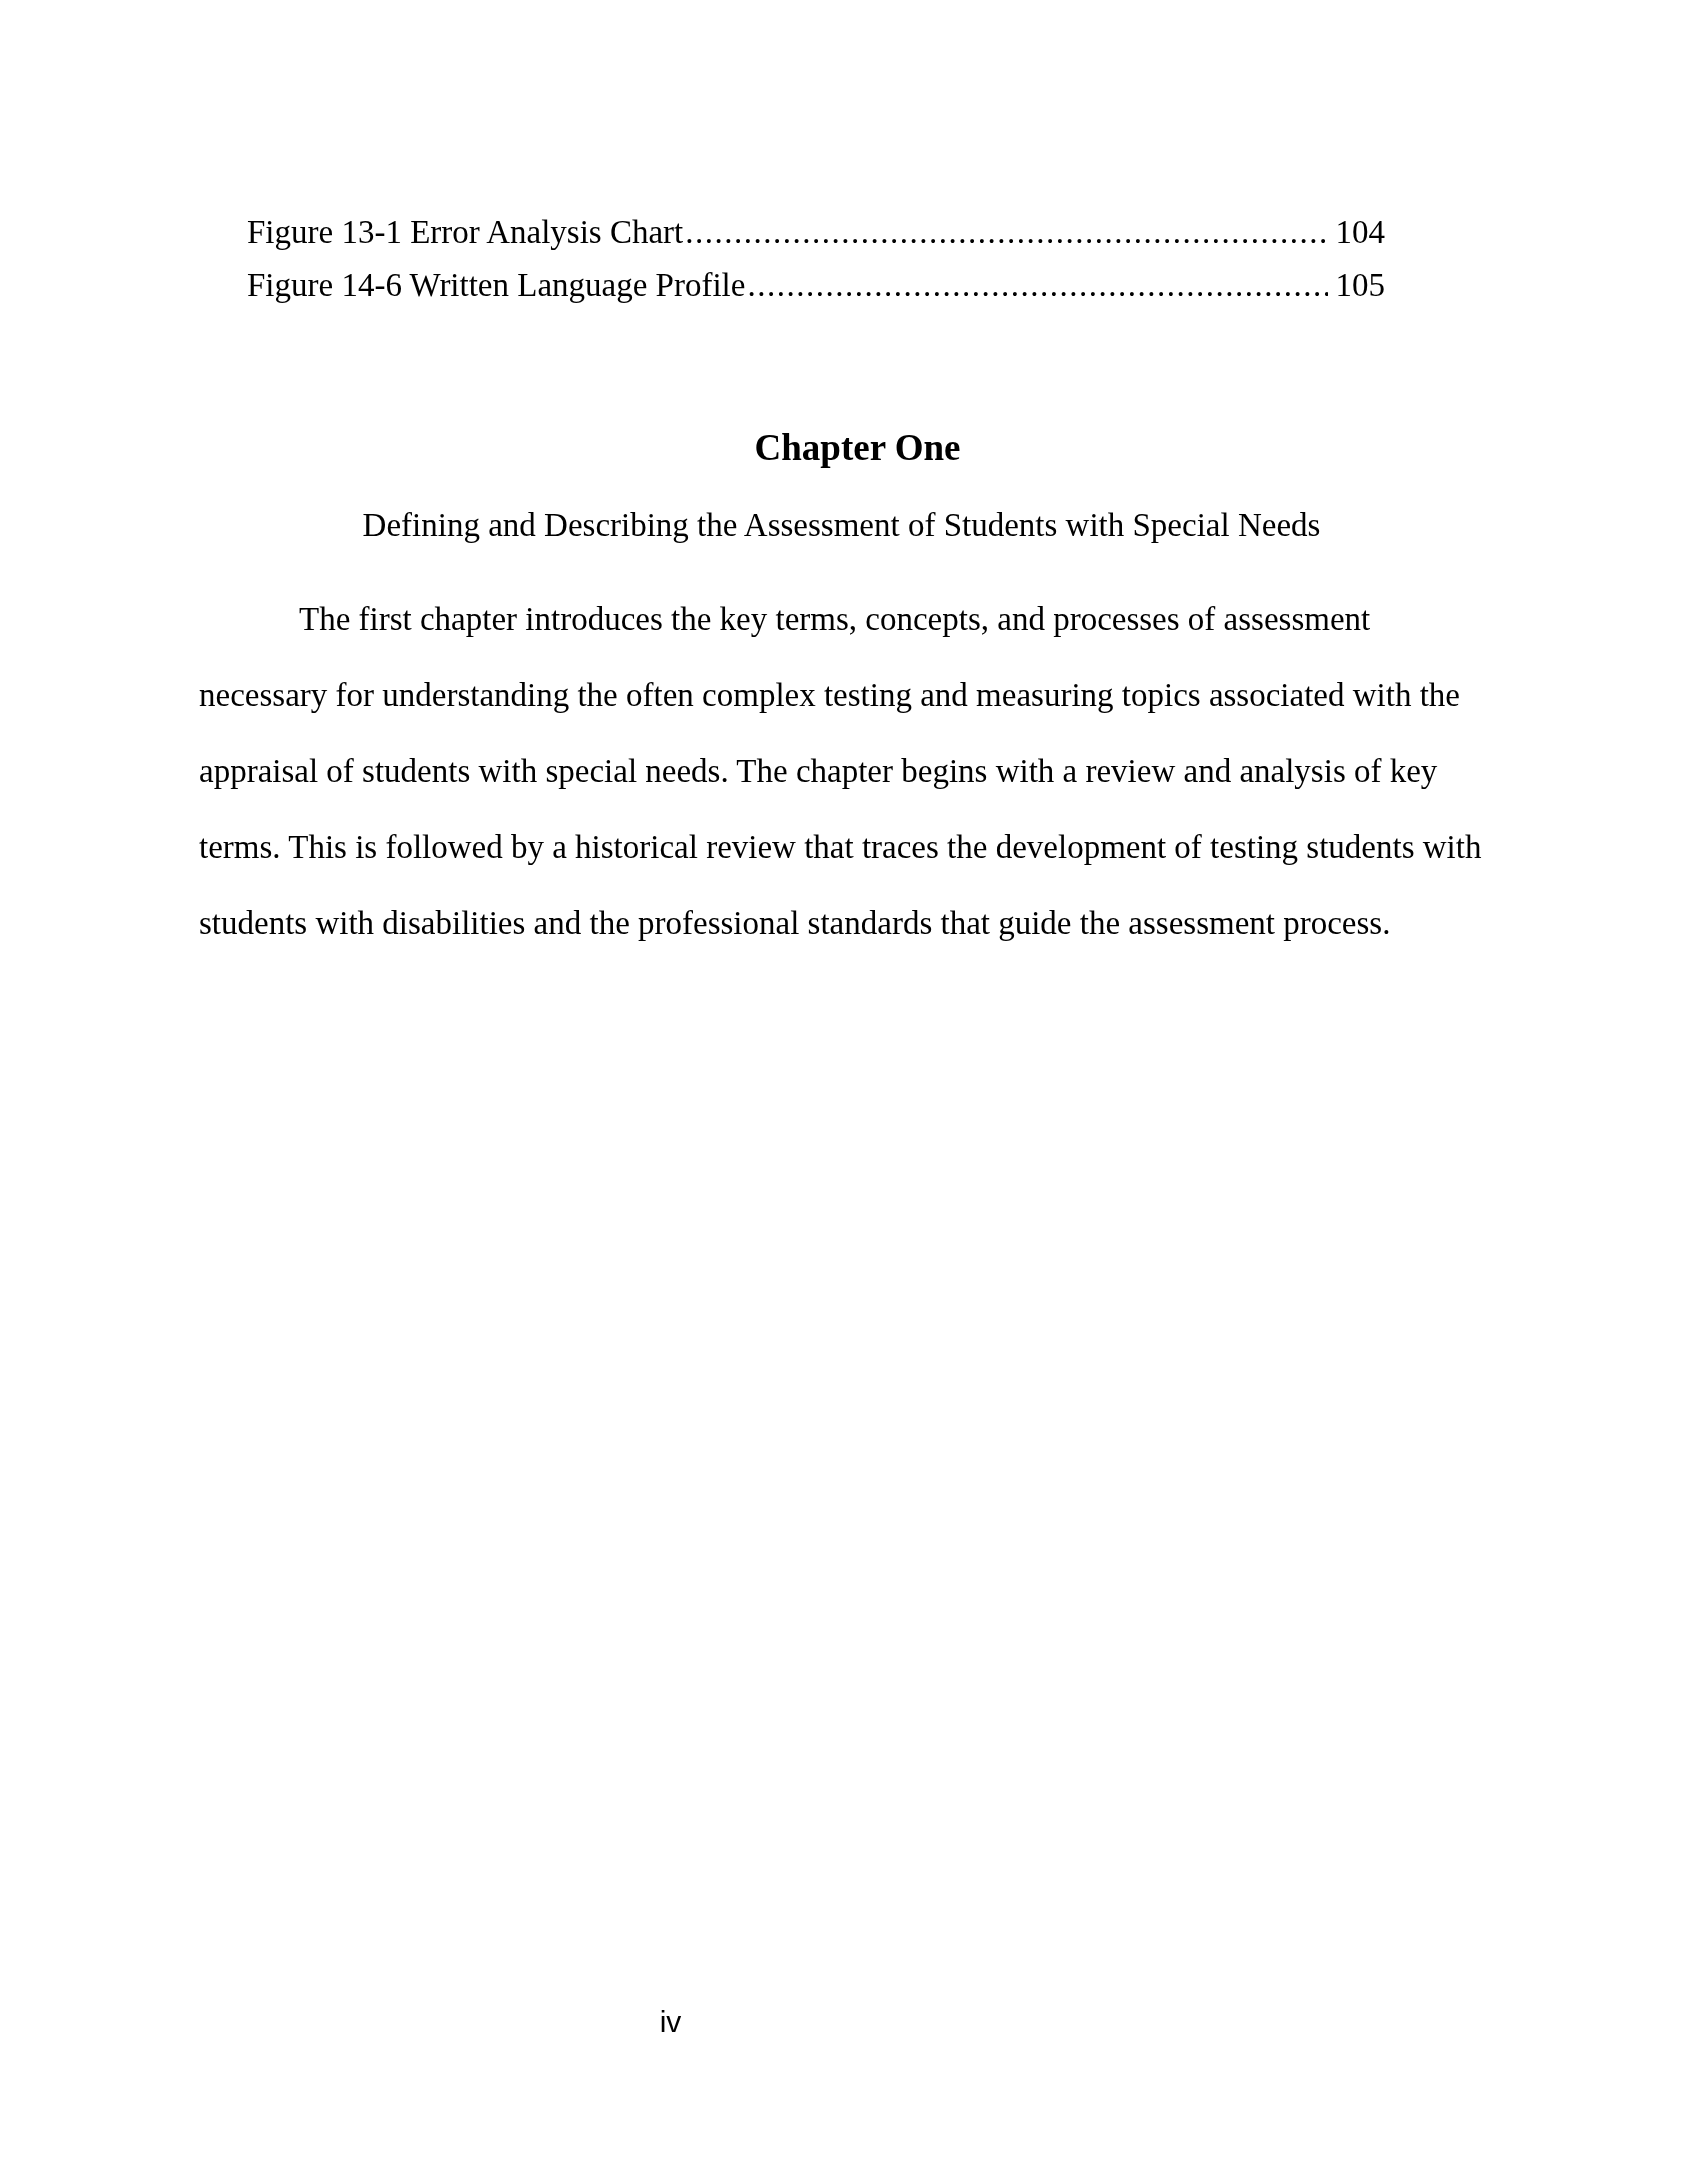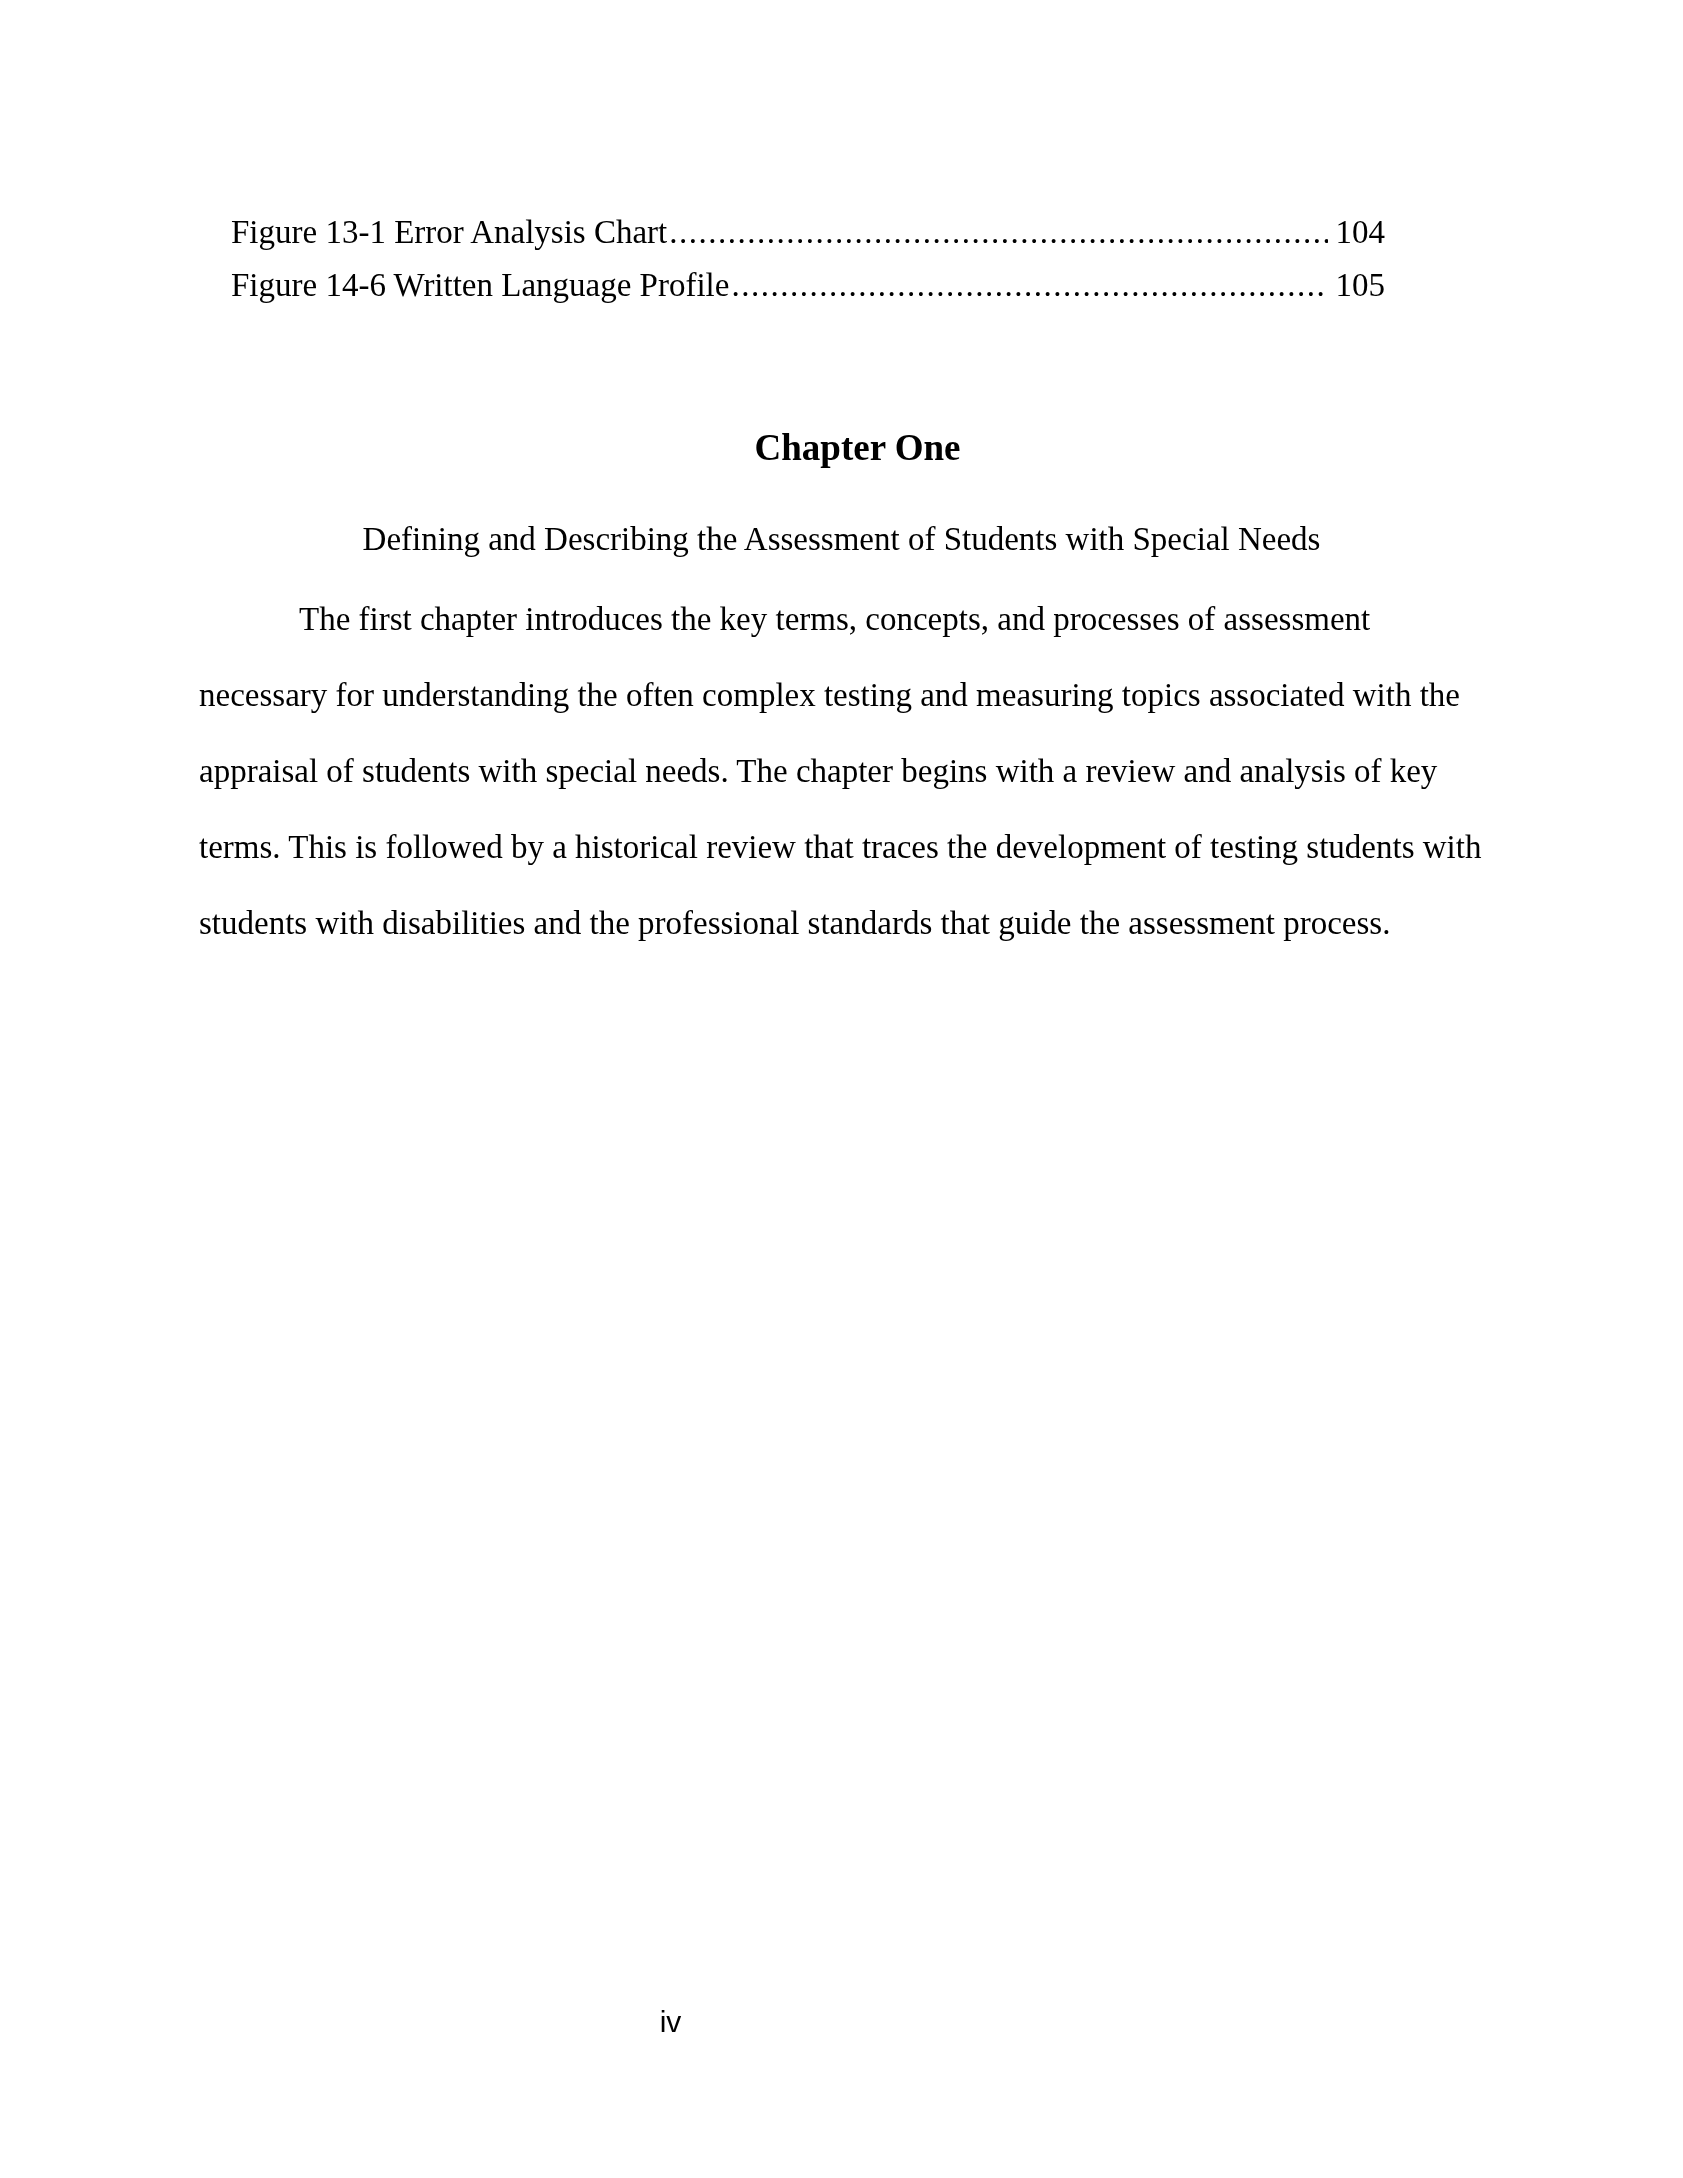--- a/index.html
+++ b/index.html
@@ -30,20 +30,21 @@
       line-height: 37px;
     }
     .toc-row {
       display: flex;
       align-items: baseline;
       white-space: nowrap;
     }
     .toc-label {
       flex: 0 0 auto;
       padding-right: 2px;
+      margin-left: 16px;
     }
     .toc-leader {
       flex: 1 1 auto;
       overflow: hidden;
       white-space: nowrap;
       letter-spacing: 1.5px;
     }
     .toc-leader::before {
       content: "................................................................................................................................................................................................................................";
     }
@@ -60,21 +61,21 @@
       text-align: center;
       font-weight: bold;
       font-size: 37px;
       line-height: 44px;
       padding-left: 16px;
     }
     .chapter-subtitle {
       position: absolute;
       left: 0;
       width: 1683px;
-      top: 519px;
+      top: 505px;
       text-align: center;
       font-size: 33px;
       line-height: 40px;
     }
     .body-text {
       position: absolute;
       left: 199px;
       top: 581px;
       width: 1287px;
       font-size: 33px;

